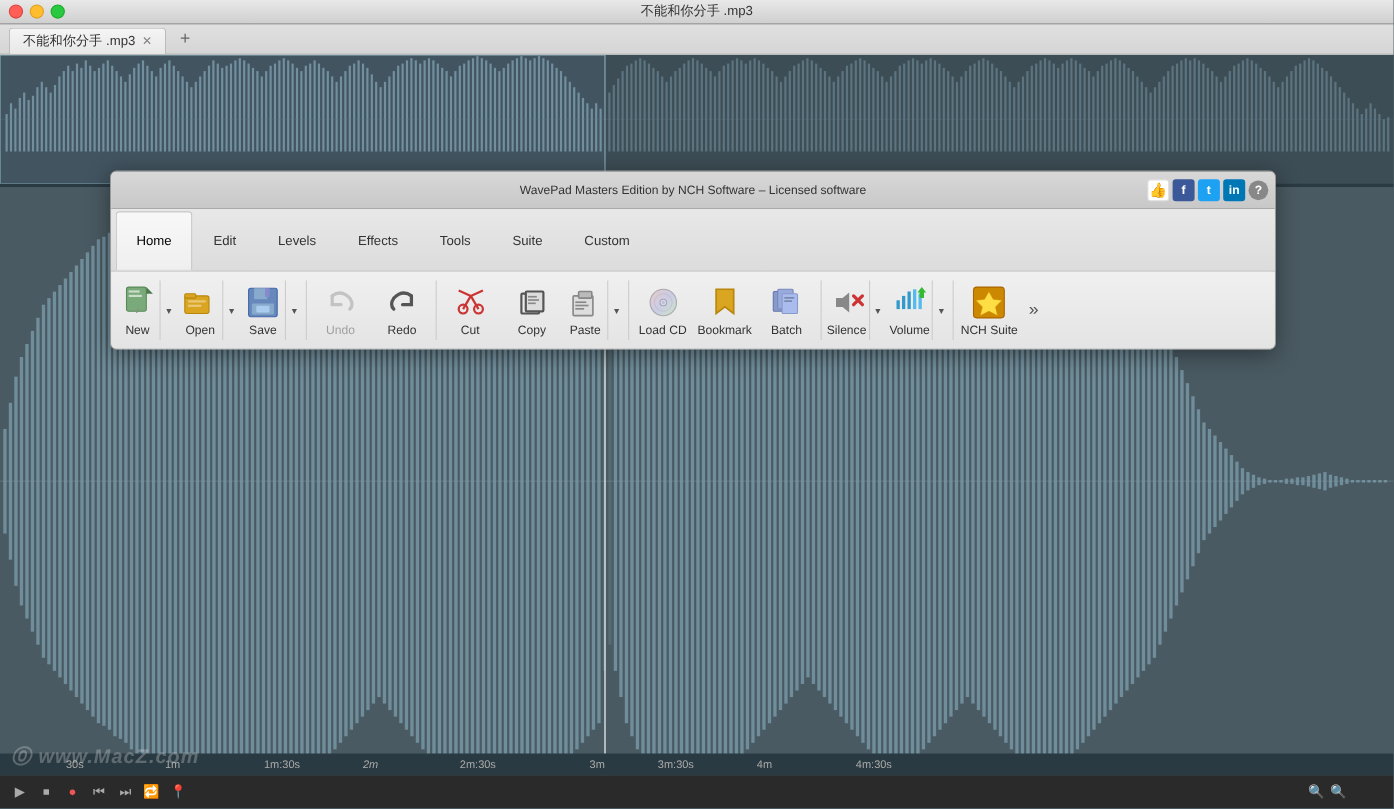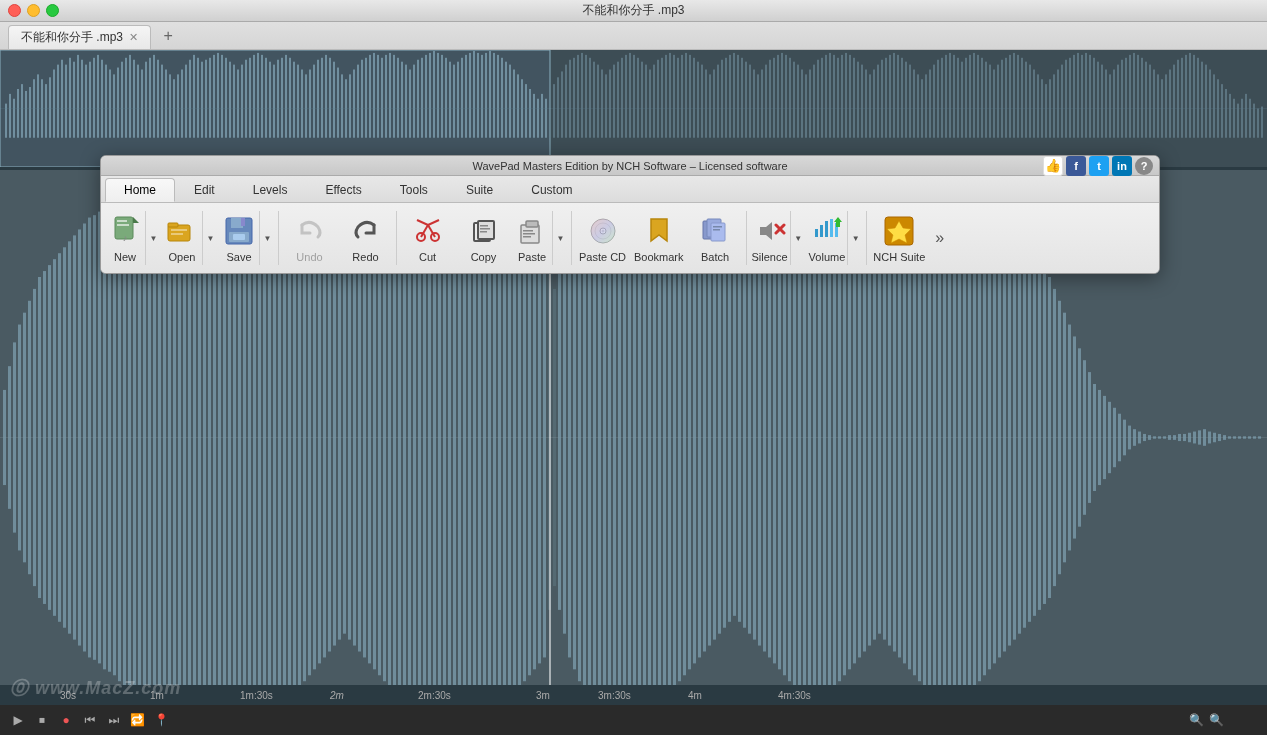--- a/index.html
+++ b/index.html
@@ -127,21 +127,21 @@
       left: 100px;
       width: 1060px;
       background: linear-gradient(to bottom, #f0f0f0, #e8e8e8);
       border: 1px solid #999;
       border-radius: 6px;
       box-shadow: 0 4px 20px rgba(0,0,0,0.4);
       overflow: hidden;
     }
 
     .toolbar-titlebar {
-      height: 20px;
+      height: 34px;
       background: linear-gradient(to bottom, #d8d8d8, #c8c8c8);
       border-bottom: 1px solid #aaa;
       display: flex;
       align-items: center;
       justify-content: center;
       position: relative;
     }
     .toolbar-title {
       font-size: 11px;
       color: #333;
@@ -174,21 +174,21 @@
 
     
     .nav-tabs {
       display: flex;
       background: linear-gradient(to bottom, #e8e8e8, #dcdcdc);
       border-bottom: 1px solid #bbb;
       padding: 0 4px;
       padding-top: 2px;
     }
     .nav-tab {
-      padding: 4px 18px;
+      padding: 19px 18px;
       font-size: 12px;
       color: #333;
       cursor: pointer;
       border-radius: 4px 4px 0 0;
       border: 1px solid transparent;
     }
     .nav-tab.active {
       background: linear-gradient(to bottom, #f8f8f8, #efefef);
       border-color: #bbb;
       border-bottom-color: #efefef;
@@ -1133,21 +1133,21 @@
             <ellipse cx="16" cy="16" rx="12" ry="12" fill="url(#cd-gradient)" opacity="0.5"></ellipse>
             <defs>
               <linearGradient id="cd-gradient" x1="0" y1="0" x2="1" y2="1">
                 <stop offset="0%" stop-color="#ff8888" stop-opacity="0.4"></stop>
                 <stop offset="50%" stop-color="#8888ff" stop-opacity="0.4"></stop>
                 <stop offset="100%" stop-color="#88ff88" stop-opacity="0.4"></stop>
               </linearGradient>
             </defs>
           </svg>
         </div>
-        <span class="tool-label">Paste CD</span>
+        <span class="tool-label">Load CD</span>
       </div>
 
       <div class="tool-btn-group">
         <div class="tool-icon">
           <svg width="32" height="32" viewBox="0 0 32 32">
             <path d="M8 4 L24 4 L24 26 L16 20 L8 26 Z" fill="#daa520" stroke="#b8860b" stroke-width="1.5"></path>
           </svg>
         </div>
         <span class="tool-label">Bookmark</span>
       </div>

